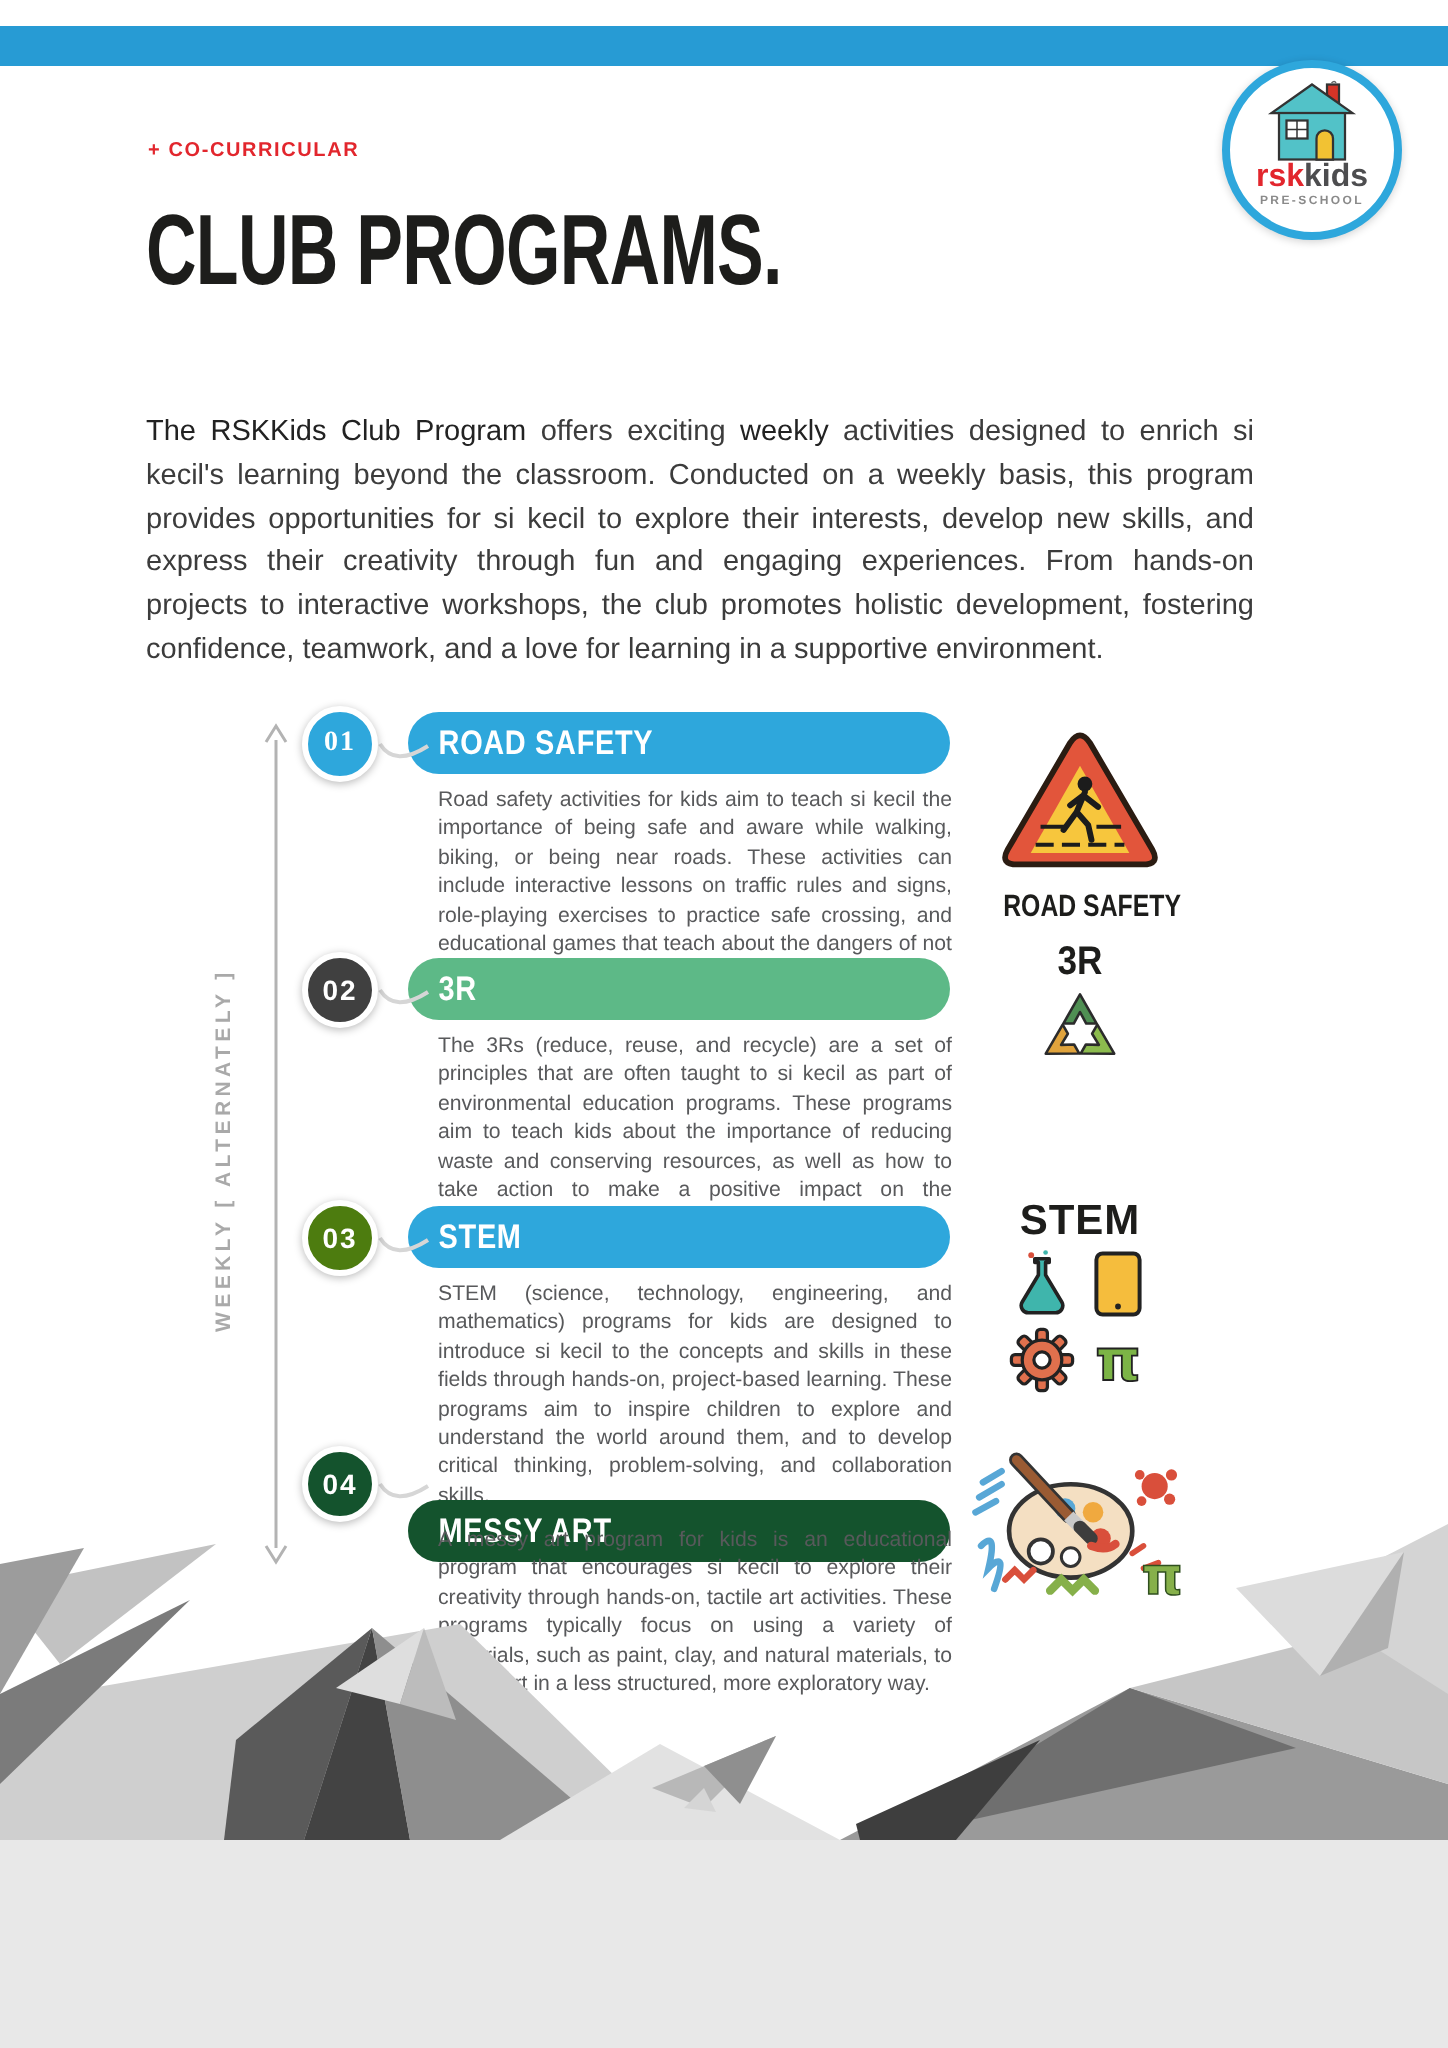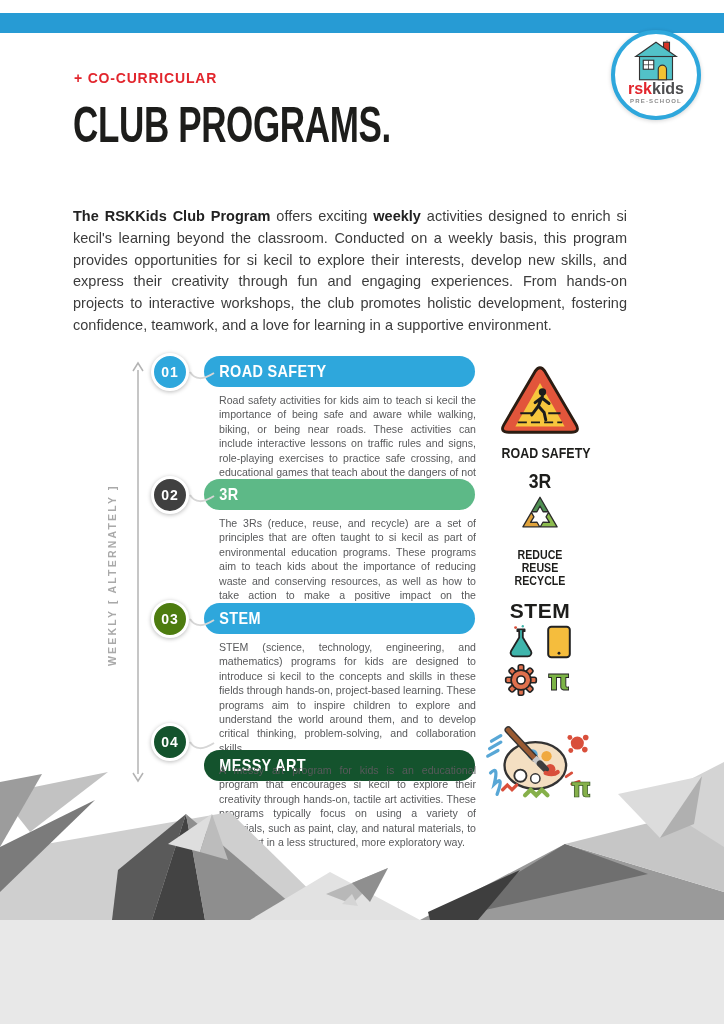--- a/index.html
+++ b/index.html
@@ -16,32 +16,32 @@
     background:#fff; border:4px solid var(--accent-blue,#2ea7dc);
     box-shadow:0 1px 4px rgba(0,0,0,.18); text-align:center; z-index:5;
   }
   .logo-house { display:block; margin:6px auto 0; }
   .logo-name { font-size:16px; font-weight:700; letter-spacing:0; line-height:14px; margin-top:0px; }
   .logo-name .r { color:var(--accent-red,#e2262d); }
   .logo-name .k { color:#4d4d4f; }
   .logo-sub { font-size:6px; font-weight:700; letter-spacing:1.2px; color:#8a8a8a; margin-top:2px; }
   .eyebrow {
     position:absolute; left:74px; top:70px; color:var(--accent-red,#e2262d);
-    font-size:14px; font-weight:600; letter-spacing:0.8px;
+    font-size:10px; font-weight:600; letter-spacing:0.8px;
   }
   .page-title {
     position:absolute; left:73px; top:96px; margin:0;
     font-size:50px; font-weight:800; color:var(--title-black,#1d1d1b);
     letter-spacing:-0.5px; transform:scaleX(.70); transform-origin:left center; white-space:nowrap;
   }
   .intro {
     position:absolute; left:73px; top:206px; width:554px; margin:0;
     font-size:14.5px; line-height:21.8px; color:#3c3c3c; text-align:justify;
   }
-  .intro b { font-weight:700; color:#222;margin-top:17px; }
+  .intro b { font-weight:400; color:#222;margin-top:17px; }
 
   
   .axis-label {
     position:absolute; left:106px; top:466px; height:200px;
     writing-mode:vertical-rl; transform:rotate(180deg);
     font-size:10.5px; font-weight:600; letter-spacing:2.2px; color:var(--axis-gray,#a9a9a9);
     white-space:nowrap;
   }
   .axis-arrow { position:absolute; left:130px; top:360px; }
 
@@ -114,21 +114,21 @@
   <p class="intro"><b>The RSKKids Club Program</b><span> offers exciting </span><b>weekly</b><span> activities designed to enrich si kecil's learning beyond the classroom. Conducted on a weekly basis, this program provides opportunities for si kecil to explore their interests, develop new skills, and express their creativity through fun and engaging experiences. From hands-on projects to interactive workshops, the club promotes holistic development, fostering confidence, teamwork, and a love for learning in a supportive environment.</span></p>
 
   <svg class="axis-arrow" width="16" height="424" viewBox="0 0 16 424">
     <line x1="8" y1="10" x2="8" y2="414" stroke="#b3b3b3" stroke-width="1.5"></line>
     <path d="M3,11 L8,3 L13,11" fill="none" stroke="#b3b3b3" stroke-width="1.5"></path>
     <path d="M3,413 L8,421 L13,413" fill="none" stroke="#b3b3b3" stroke-width="1.5"></path>
   </svg>
   <div class="axis-label">WEEKLY  [ ALTERNATELY ]</div>
 
   <div class="t-item" style="--y:356px">
-    <div class="num" style="background-color: rgb(46, 167, 220);">01</div>
+    <div class="num" style="background-color: rgb(46, 167, 220); font-family: Liberation Serif, serif;">01</div>
     <svg class="connector" width="26" height="16" viewBox="0 0 26 16">
         <path d="M1,6 C6,14 14,14 25,7" stroke="#d6d6d6" stroke-width="2" fill="none"></path>
       </svg>
     <div class="pill" style="background-color: rgb(46, 167, 220);">
       <span class="pill-title">ROAD SAFETY</span>
     </div>
     <p class="item-body">Road safety activities for kids aim to teach si kecil the importance of being safe and aware while walking, biking, or being near roads. These activities can include interactive lessons on traffic rules and signs, role-playing exercises to practice safe crossing, and educational games that teach about the dangers of not paying attention near roads.</p>
   </div>
 
   <div class="t-item" style="--y:479px">
@@ -178,25 +178,20 @@
 
   <div class="icon-wrap iw2">
     <div class="big-3r">3R</div>
     <svg width="56" height="52" viewBox="0 0 100 100">
       <g stroke="#2b2b2b" stroke-width="2.5" stroke-linejoin="round">
         <path d="M50,10 L66,38 H56 L50,27 L44,38 H34 Z" fill="#4f8f53"></path>
         <path d="M50,10 L66,38 H56 L50,27 L44,38 H34 Z" transform="rotate(120 50 48)" fill="#8cbb4e"></path>
         <path d="M50,10 L66,38 H56 L50,27 L44,38 H34 Z" transform="rotate(240 50 48)" fill="#e0a33c"></path>
       </g>
     </svg>
-    <div class="rrr-lines">
-      <span>REDUCE</span>
-      <span>REUSE</span>
-      <span>RECYCLE</span>
-    </div>
   </div>
 
   <div class="icon-wrap iw3">
     <div class="stem-title">STEM</div>
     <div class="stem-grid">
       <svg width="36" height="36" viewBox="0 0 40 40">
         <circle cx="14" cy="4" r="1.6" fill="#d94f3b"></circle>
           <circle cx="22" cy="2.5" r="1.3" fill="#3fb5ac"></circle>
         <path d="M16,6 h8 v2 h-2 v7 l9,15 a4,4 0 0 1 -3.5,6 h-15 a4,4 0 0 1 -3.5,-6 l9,-15 V8 h-2 z" fill="#3fb5ac" stroke="#222" stroke-width="2" stroke-linejoin="round"></path>
       </svg>

